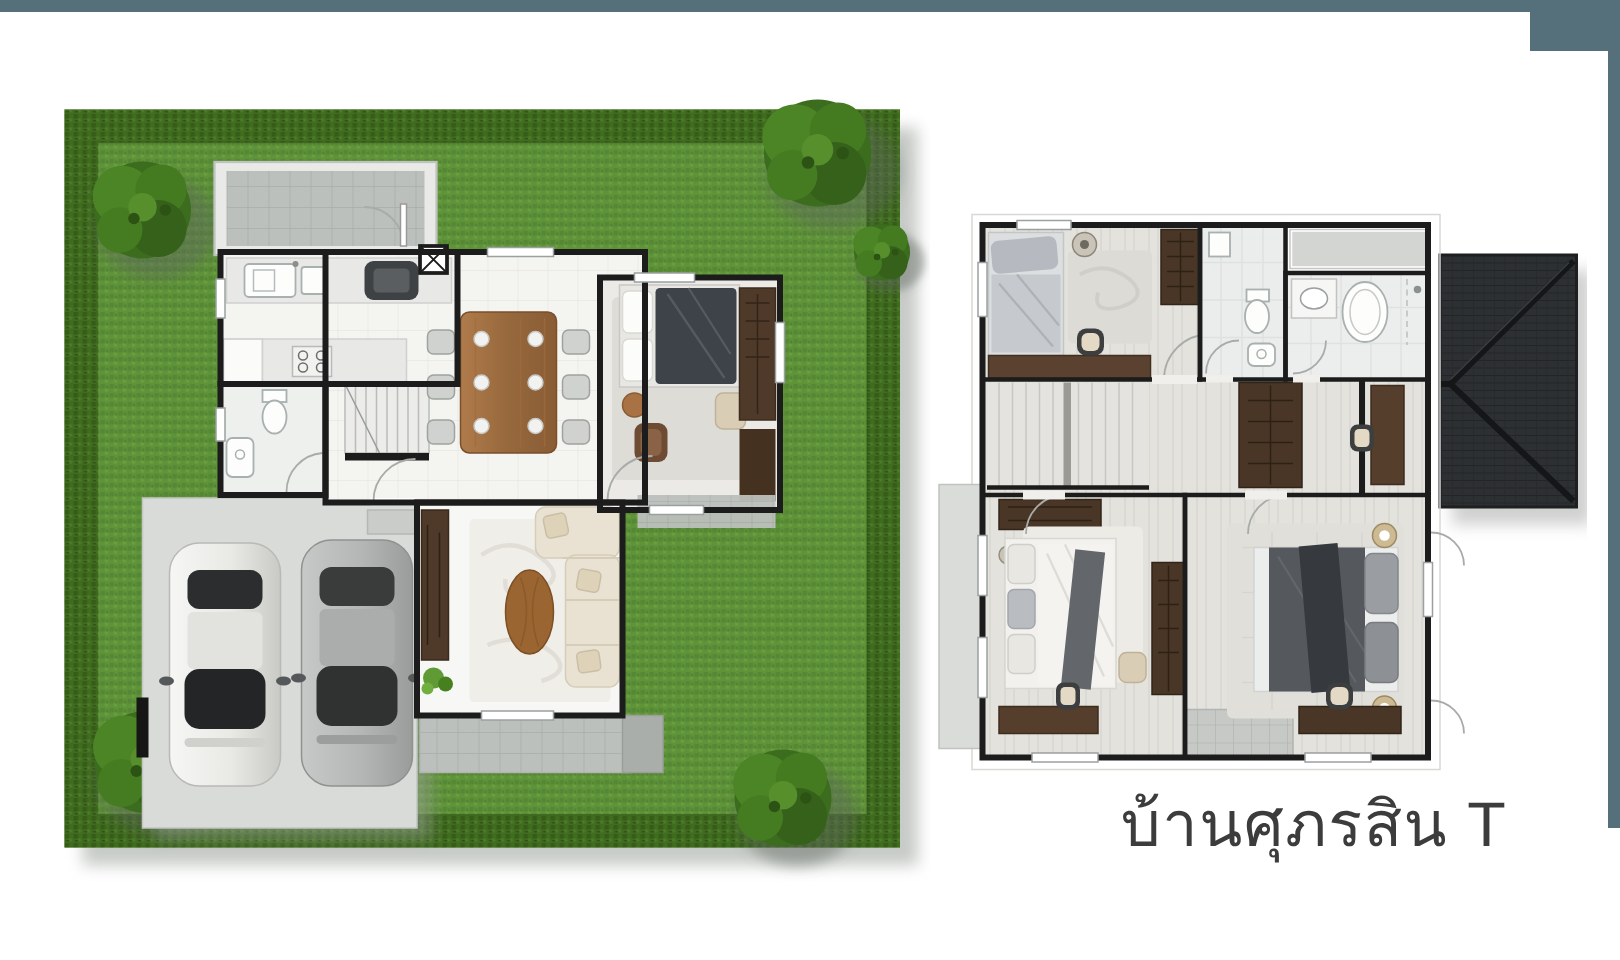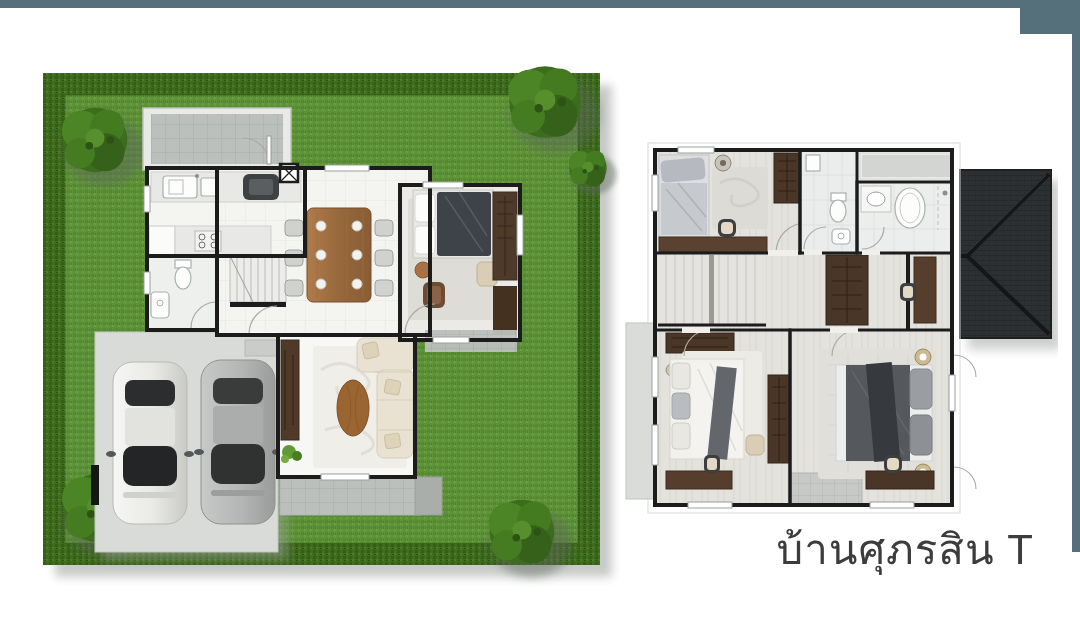--- a/index.html
+++ b/index.html
@@ -2,21 +2,21 @@
 <html style="--slate: #56707b; --text: #3c3c3c; --wall: #1c1c1c; --grass: #5f9339; --hedge: #406c20; --tree: #3c6c1d; --concrete: #d9dbd8; --tile: #bcc0bc; --floor: #f4f4f1; --floor-upper: #e3e2dd; --wood: #9a6632; --wood-dark: #4a3626; --sofa: #e9e2d2; --duvet-dark: #3e4249; --master-duvet: #55585c; --roof: #2d3032; --car-silver: #efefec; --car-gray: #b6b9b7;"><head>
 <meta charset="utf-8">
 <style>
   html,body{margin:0;padding:0;background:#fff;}
   .canvas{position:relative;width:1080px;height:640px;background:#fff;overflow:hidden;
           font-family:"Liberation Sans",sans-serif;}
   .edge{position:absolute;background:var(--slate,#56707b);}
   #edge-top{left:0;top:0;width:1080px;height:8px;}
   #edge-corner{left:1020px;top:0;width:60px;height:34px;}
   #edge-right{left:1072px;top:0;width:8px;height:552px;}
-  #plan-title{position:absolute;left:718px;top:516px;width:316px;text-align:right;
+  #plan-title{position:absolute;left:718px;top:516px;width:316px;text-align:center;
               font-size:42px;color:var(--text,#3c3c3c);letter-spacing:1px;}
   svg{position:absolute;}
   #ground-floor{left:25px;top:40px;}
   #upper-floor{left:618px;top:135px;}
   .wall{fill:none;stroke:var(--wall,#1c1c1c);stroke-width:4;}
   .wallthin{fill:none;stroke:var(--wall,#1c1c1c);stroke-width:3;}
   .win{fill:#ffffff;stroke:#9aa0a0;stroke-width:1;}
   .arc{fill:none;stroke:#a8aba8;stroke-width:1.2;}
   .fixture{fill:#fdfdfc;stroke:#a8b0b0;stroke-width:1.2;}
 </style>

